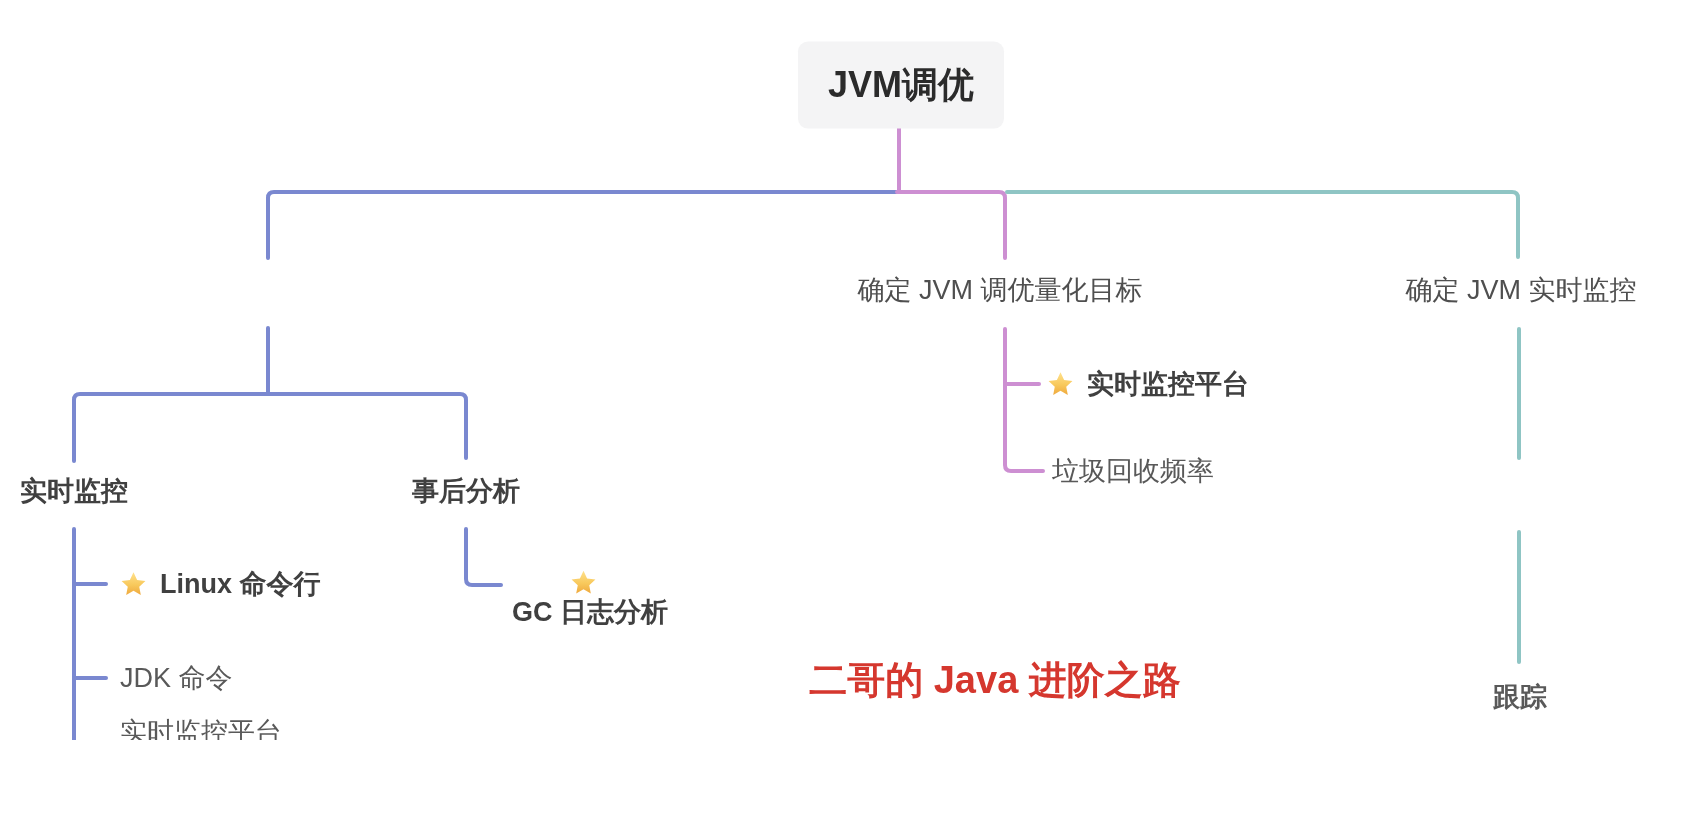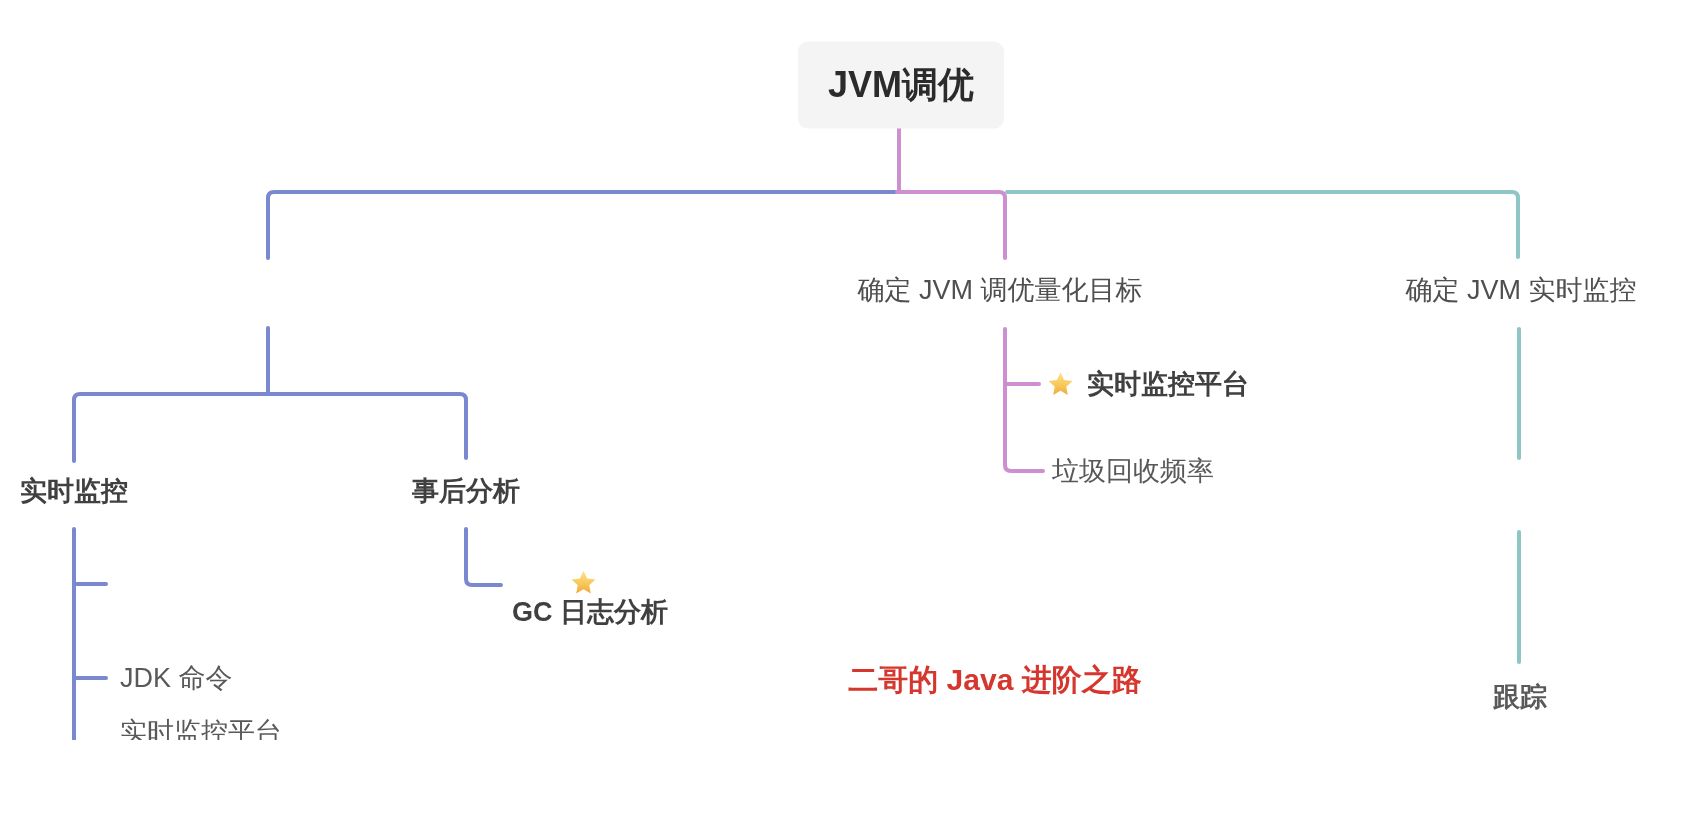--- a/index.html
+++ b/index.html
@@ -47,21 +47,21 @@
     font-size: 36px;
     font-weight: 600;
     color: #2b2b2b;
     white-space: nowrap;
     line-height: 1.3;
   }
 
   .watermark {
     position: absolute;
     transform: translate(-50%, -50%);
-    font-size: 30px;
+    font-size: 38px;
     font-weight: 600;
     color: #d5372e;
     white-space: nowrap;
   }
 
   .star {
     width: 27px;
     height: 27px;
     margin-right: 13px;
     flex: 0 0 auto;
@@ -100,20 +100,26 @@
     <path d="M 1007 192 L 1512 192 Q 1518 192 1518 198 L 1518 257" stroke="#8fc5c4"></path>
     <path d="M 1519 329 L 1519 458" stroke="#8fc5c4"></path>
     <path d="M 1519 532 L 1519 662" stroke="#8fc5c4"></path>
   </svg>
 
   <div class="root-node" style="left:901px; top:85px;">JVM调优</div>
 
 
   <div class="node bold center" style="left:74px; top:491px;">实时监控</div>
 
+  <div class="node leftrow" style="left:120px; top:584px;">
+    <svg class="star" viewBox="0 0 24 24">
+      <polygon points="12,1.2 15.2,8.2 22.6,9.0 17.1,14.1 18.5,21.5 12,17.8 5.5,21.5 6.9,14.1 1.4,9.0 8.8,8.2" fill="url(#starGrad)"></polygon>
+    </svg>
+    <span class="bold">Linux 命令行</span>
+  </div>
 
   <div class="node leftrow" style="left:120px; top:678px;">
     <span>JDK 命令</span>
   </div>
 
   <div class="node leftrow" style="left:120px; top:732px;">
     <span>实时监控平台</span>
   </div>
 
   <div class="node bold center" style="left:466px; top:491px;">事后分析</div>

